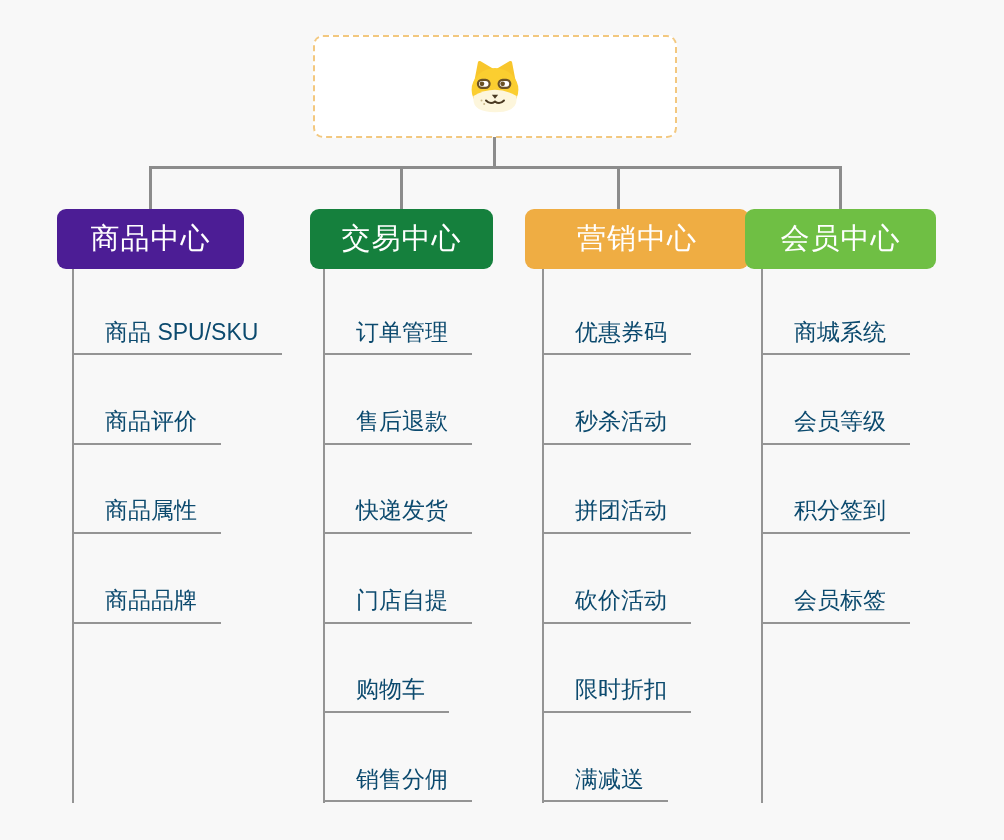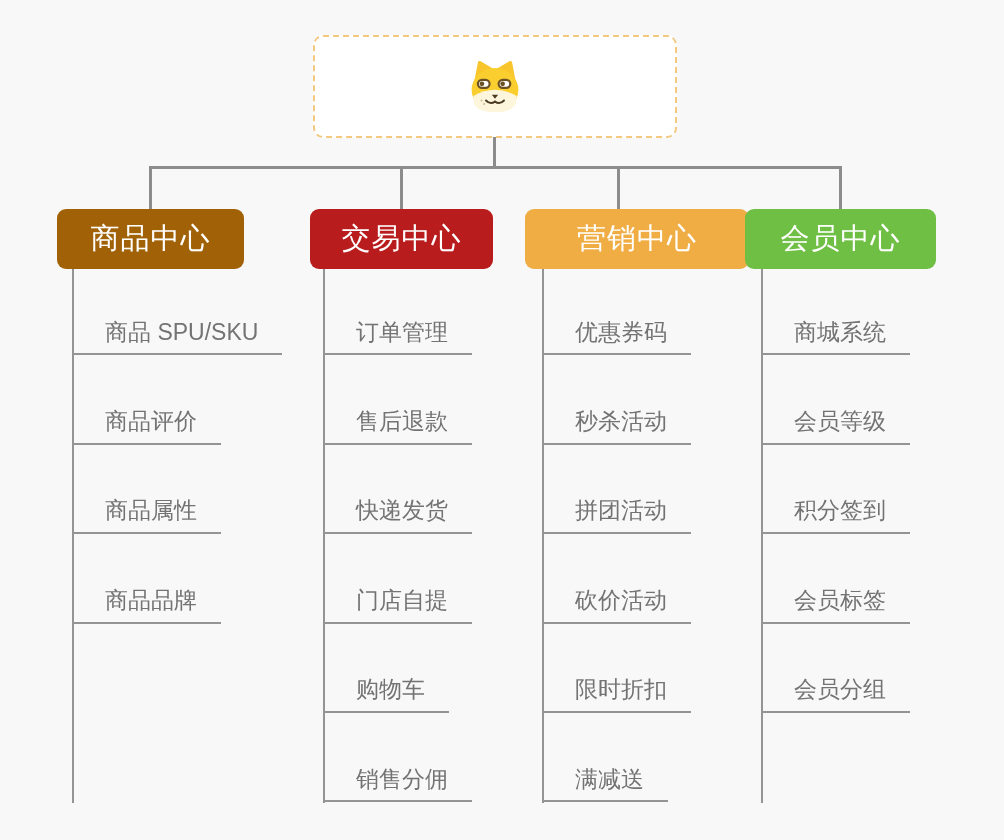--- a/index.html
+++ b/index.html
@@ -43,21 +43,21 @@
 
   
   .child-rail{position:absolute;top:269px;width:2px;height:534px;background:#949494;}
   #rail0{left:72px;} #rail1{left:323px;} #rail2{left:542px;} #rail3{left:761px;}
 
   
   .children{position:absolute;top:266px;}
   #ch0{left:72px;} #ch1{left:323px;} #ch2{left:542px;} #ch3{left:761px;}
   .child-row{height:89.4px;display:flex;align-items:flex-end;}
   .child{
-    font-size:23px;color:#737373;line-height:1.25;
+    font-size:23px;color:#0c4a6e;line-height:1.25;
     padding:0 24px 7px 33px;
     border-bottom:2px solid #949494;
     white-space:nowrap;
   }
 </style>
 </head>
 <body>
 
 <div id="canvas">
 
@@ -80,22 +80,22 @@
     </span>
   </div>
 
   <div class="line stem"></div>
   <div class="line rail-h"></div>
   <div class="line stub" id="stub0"></div>
   <div class="line stub" id="stub1"></div>
   <div class="line stub" id="stub2"></div>
   <div class="line stub" id="stub3"></div>
 
-  <div class="branch-node" id="bn0" style="background-color: #a16207;">商品中心</div>
-  <div class="branch-node" id="bn1" style="background-color: #b91c1c; font-family: Liberation Serif, serif;">交易中心</div>
+  <div class="branch-node" id="bn0" style="background-color: #4c1d95;">商品中心</div>
+  <div class="branch-node" id="bn1" style="background-color: #15803d; font-family: Liberation Serif, serif;">交易中心</div>
   <div class="branch-node" id="bn2" style="background-color: rgb(239, 173, 67);">营销中心</div>
   <div class="branch-node" id="bn3" style="background-color: rgb(111, 191, 68);">会员中心</div>
 
   <div class="child-rail" id="rail0"></div>
   <div class="child-rail" id="rail1"></div>
   <div class="child-rail" id="rail2"></div>
   <div class="child-rail" id="rail3"></div>
 
   <div class="children" id="ch0">
     <div class="child-row">
@@ -160,18 +160,15 @@
       </div>
     <div class="child-row">
         <div class="child">会员等级</div>
       </div>
     <div class="child-row">
         <div class="child">积分签到</div>
       </div>
     <div class="child-row">
         <div class="child">会员标签</div>
       </div>
-    <div class="child-row">
-        <div class="child">会员分组</div>
-      </div>
   </div>
 
 </div>
 
 </body></html>

